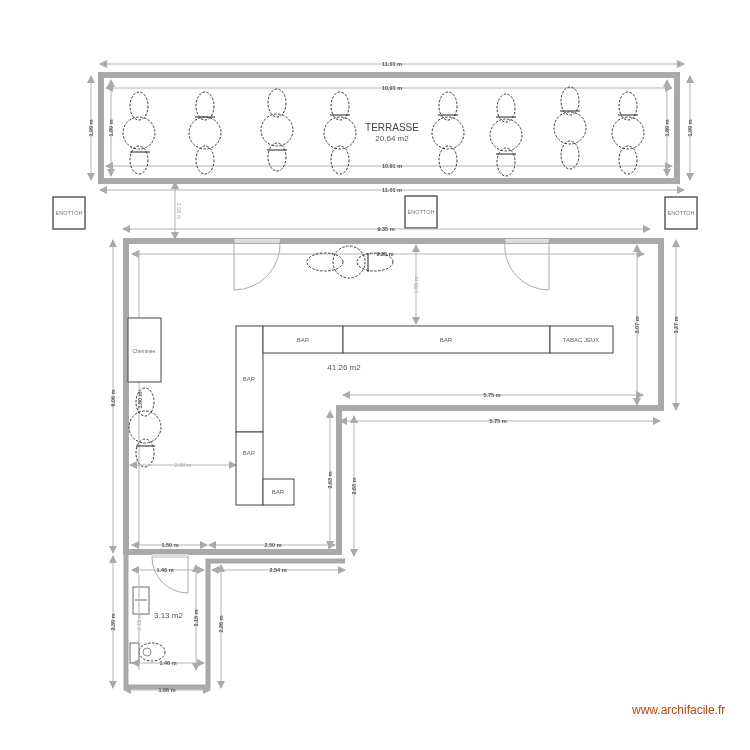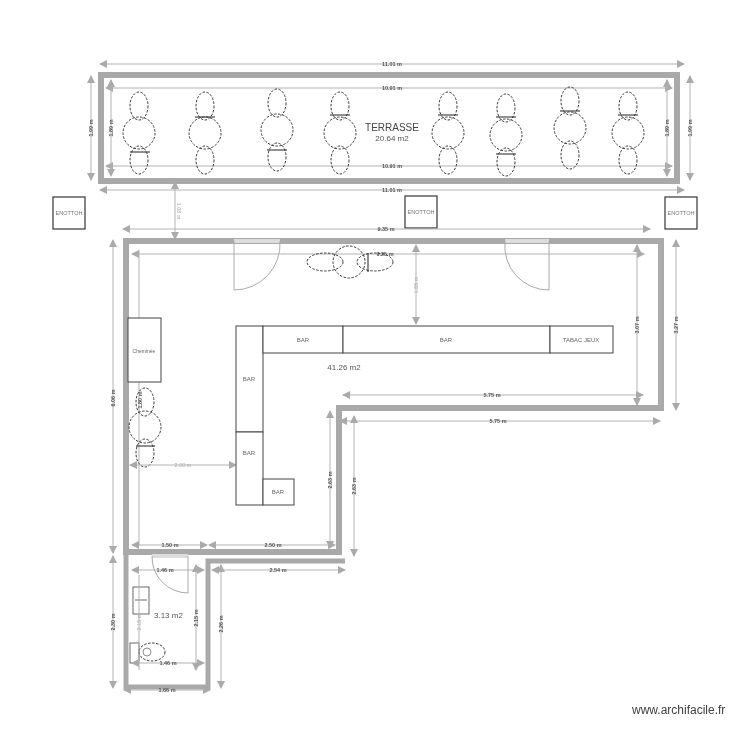--- a/index.html
+++ b/index.html
@@ -12,21 +12,21 @@
   .dimtxt-light { font-family:"Liberation Sans", sans-serif; font-size:5.5px; fill:#aaa; }
   .furn { fill:#fff; stroke:#444; stroke-width:1; }
   .furn-txt { font-family:"Liberation Sans", sans-serif; font-size:6px; fill:#666; }
   .dash { fill:none; stroke:#222; stroke-width:0.9; stroke-dasharray:2.5,1.5; }
   .door { fill:none; stroke:#aaa; stroke-width:1; }
   .room-title { font-family:"Liberation Sans", sans-serif; font-size:10px; fill:#444; }
   .room-area { font-family:"Liberation Sans", sans-serif; font-size:8px; fill:#555; }
   .box { fill:#fff; stroke:#444; stroke-width:1.3; }
   .box-txt { font-family:"Liberation Sans", sans-serif; font-size:5.5px; fill:#777; }
   .arrow { fill:#aaa; }
-  #watermark { position:absolute; left:632px; top:703px; font-size:12px; color:#404040; font-family:"Liberation Sans", sans-serif; }
+  #watermark { position:absolute; left:632px; top:703px; font-size:12px; color:#c2410c; font-family:"Liberation Sans", sans-serif; }
 </style>
 </head>
 <body>
 
 <svg width="750" height="750" viewBox="0 0 750 750">
   <defs>
     <marker id="ah" markerWidth="8" markerHeight="8" refX="7" refY="4" orient="auto-start-reverse" markerUnits="userSpaceOnUse">
       <path d="M0,0 L8,4 L0,8 z" class="arrow"></path>
     </marker>
   </defs>

